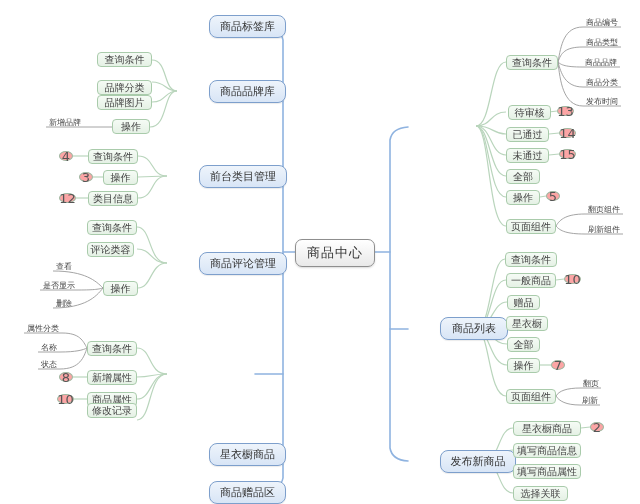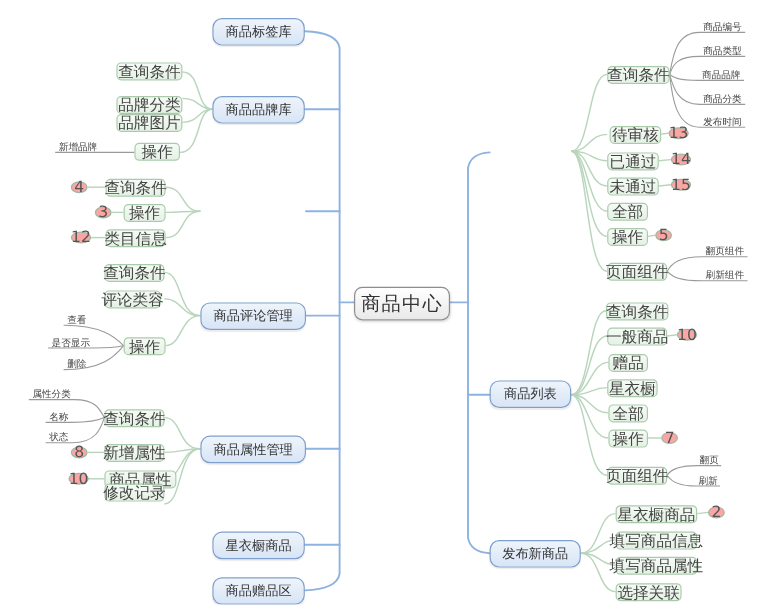--- a/index.html
+++ b/index.html
@@ -2,27 +2,27 @@
 <html><head>
 <meta charset="utf-8">
 <style>
   html,body{margin:0;padding:0;background:#fff;}
   .canvas{position:relative;width:640px;height:504px;background:#fff;overflow:hidden;
     font-family:"DejaVu Sans","Liberation Sans",sans-serif;}
   svg.wires{position:absolute;left:0;top:0;pointer-events:none;}
   .node{position:absolute;display:flex;align-items:center;justify-content:center;
     box-sizing:border-box;white-space:nowrap;cursor:default;}
   .root{height:28px;border:1px solid #8e8e8e;border-radius:7px;
-    background:linear-gradient(#ffffff,#e9e9e9);font-size:16px;color:#333;
+    background:linear-gradient(#ffffff,#e9e9e9);font-size:13px;color:#333;
     box-shadow:0 1px 2px rgba(0,0,0,.15);letter-spacing:1px;}
   .main{height:23px;border:1px solid #7d9fcc;border-radius:8px;
     background:linear-gradient(#eef4fb,#d8e5f6);font-size:11px;color:#333;
-    box-shadow:0 1px 1px rgba(0,0,0,.08);}
+    box-shadow:0 1px 1px rgba(0,0,0,.08);margin-left:32px;}
   .sub{height:15px;border:1px solid #a9cbab;border-radius:4px;
-    background:linear-gradient(#f5fbf5,#e5f1e5);font-size:13px;color:#444;}
+    background:linear-gradient(#f5fbf5,#e5f1e5);font-size:10px;color:#444;}
   .co{position:absolute;font-size:8px;color:#444;white-space:nowrap;text-align:center;}
   .bg{position:absolute;border:1px solid #9db7a0;border-radius:50%;background:#fca5a5;
     font-size:13px;color:#555;display:flex;align-items:center;justify-content:center;
     box-sizing:border-box;}
 </style>
 </head>
 <body>
 
 <div class="canvas">
 
@@ -106,22 +106,22 @@
       <path d="M623,234 L585,234 C567,234 560,231 556,226"></path>
       <path d="M601,388 L581,388 C566,388 559,391 556,396"></path>
       <path d="M600,405 L580,405 C566,405 559,401 556,396"></path>
     </g>
   </svg>
 
   <div class="node root" style="left:295px;top:239px;width:80px">商品中心</div>
 
   <div class="node main" style="left:177px;top:15px;width:77px">商品标签库</div>
   <div class="node main" style="left:177px;top:80px;width:77px">商品品牌库</div>
+  <div class="node main" style="left:167px;top:165px;width:88px">前台类目管理</div>
   <div class="node main" style="left:167px;top:252px;width:88px">商品评论管理</div>
-  <div class="node main" style="left:167px;top:363px;width:88px">商品属性管理</div>
   <div class="node main" style="left:177px;top:443px;width:77px">星衣橱商品</div>
   <div class="node main" style="left:177px;top:481px;width:77px">商品赠品区</div>
 
   <div class="node sub" style="left:97px;top:52px;width:55px">查询条件</div>
   <div class="node sub" style="left:97px;top:80px;width:55px">品牌分类</div>
   <div class="node sub" style="left:97px;top:95px;width:55px">品牌图片</div>
   <div class="node sub" style="left:112px;top:119px;width:38px">操作</div>
   <div class="co" style="left:46px;top:117px;width:38px">新增品牌</div>
 
   <div class="node sub" style="left:88px;top:149px;width:50px">查询条件</div>
@@ -136,21 +136,21 @@
   <div class="node sub" style="left:103px;top:281px;width:35px">操作</div>
   <div class="co" style="left:53px;top:261px;width:22px">查看</div>
   <div class="co" style="left:40px;top:280px;width:38px">是否显示</div>
   <div class="co" style="left:53px;top:298px;width:22px">删除</div>
 
   <div class="node sub" style="left:87px;top:341px;width:50px">查询条件</div>
   <div class="co" style="left:24px;top:323px;width:38px">属性分类</div>
   <div class="co" style="left:38px;top:342px;width:22px">名称</div>
   <div class="co" style="left:38px;top:359px;width:22px">状态</div>
   <div class="node sub" style="left:87px;top:370px;width:50px">新增属性</div>
-  <div class="node sub" style="left:87px;top:392px;width:60px">商品属性</div>
+  <div class="node sub" style="left:87px;top:392px;width:50px">商品属性</div>
   <div class="node sub" style="left:87px;top:403px;width:50px">修改记录</div>
   <div class="bg" style="left:59px;top:372px;width:14px;height:10px">8</div>
   <div class="bg" style="left:57px;top:394px;width:17px;height:10px">10</div>
 
   <div class="node main" style="left:408px;top:317px;width:68px">商品列表</div>
   <div class="node main" style="left:408px;top:450px;width:76px">发布新商品</div>
 
   <div class="node sub" style="left:506px;top:55px;width:52px">查询条件</div>
   <div class="co" style="left:583px;top:17px;width:38px">商品编号</div>
   <div class="co" style="left:583px;top:37px;width:38px">商品类型</div>

